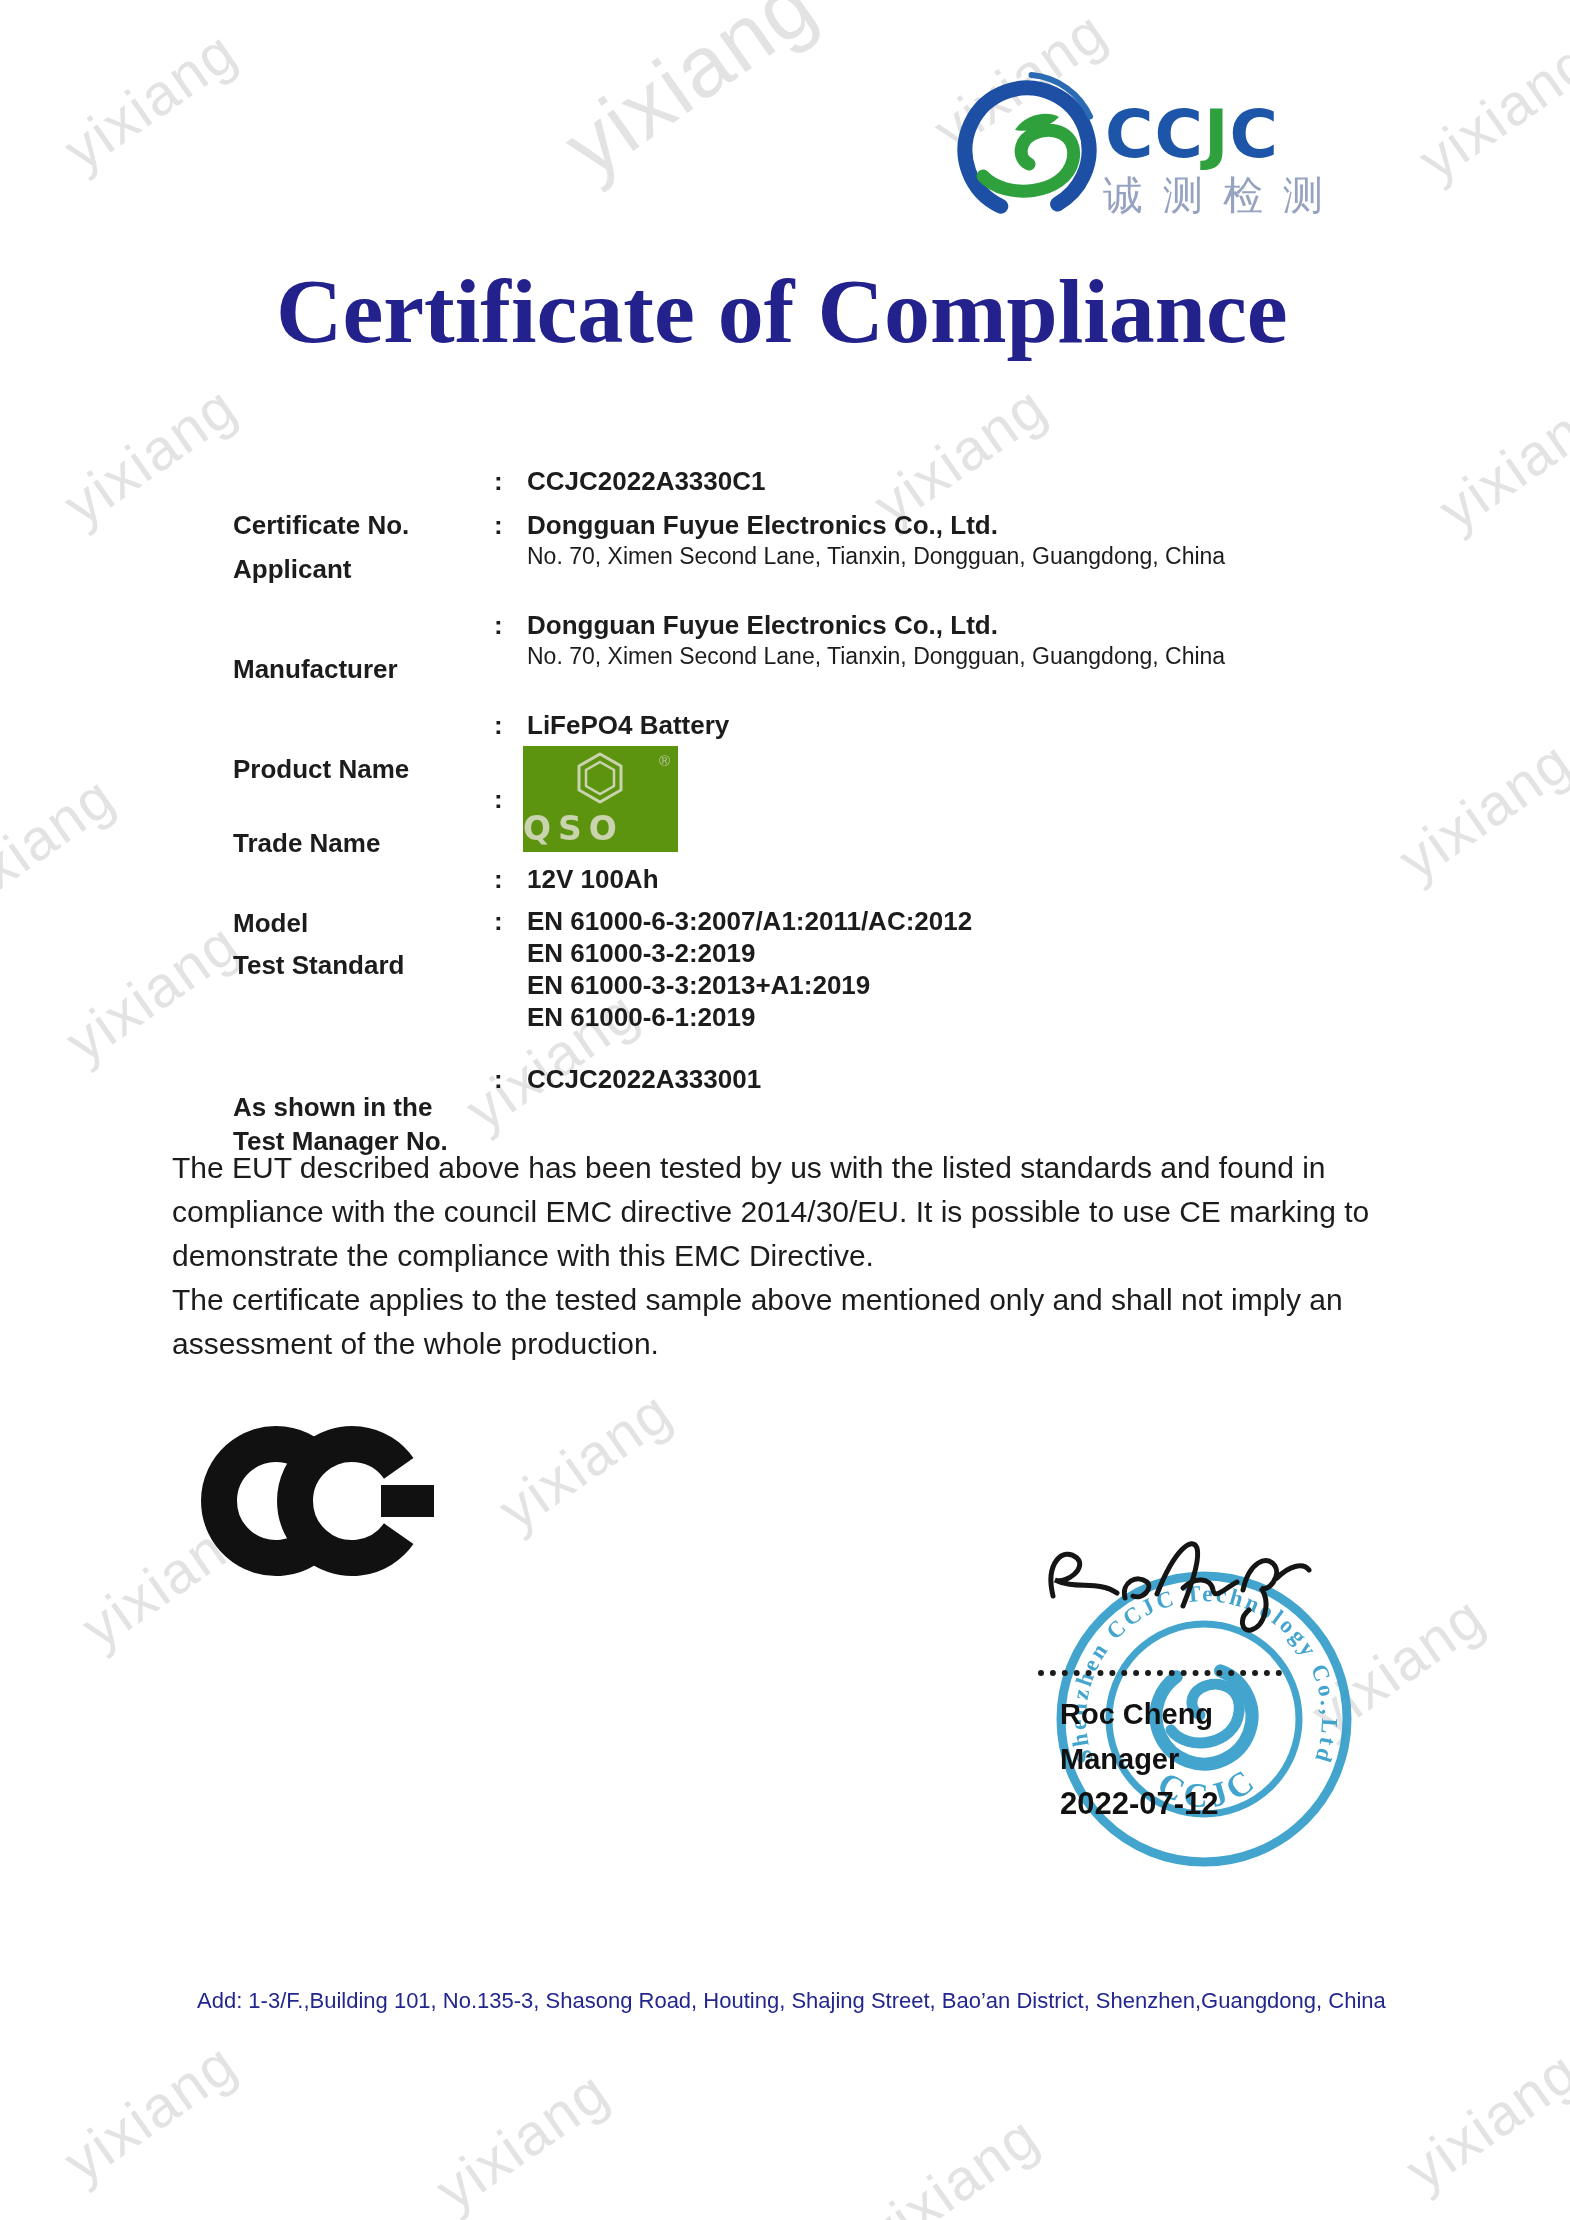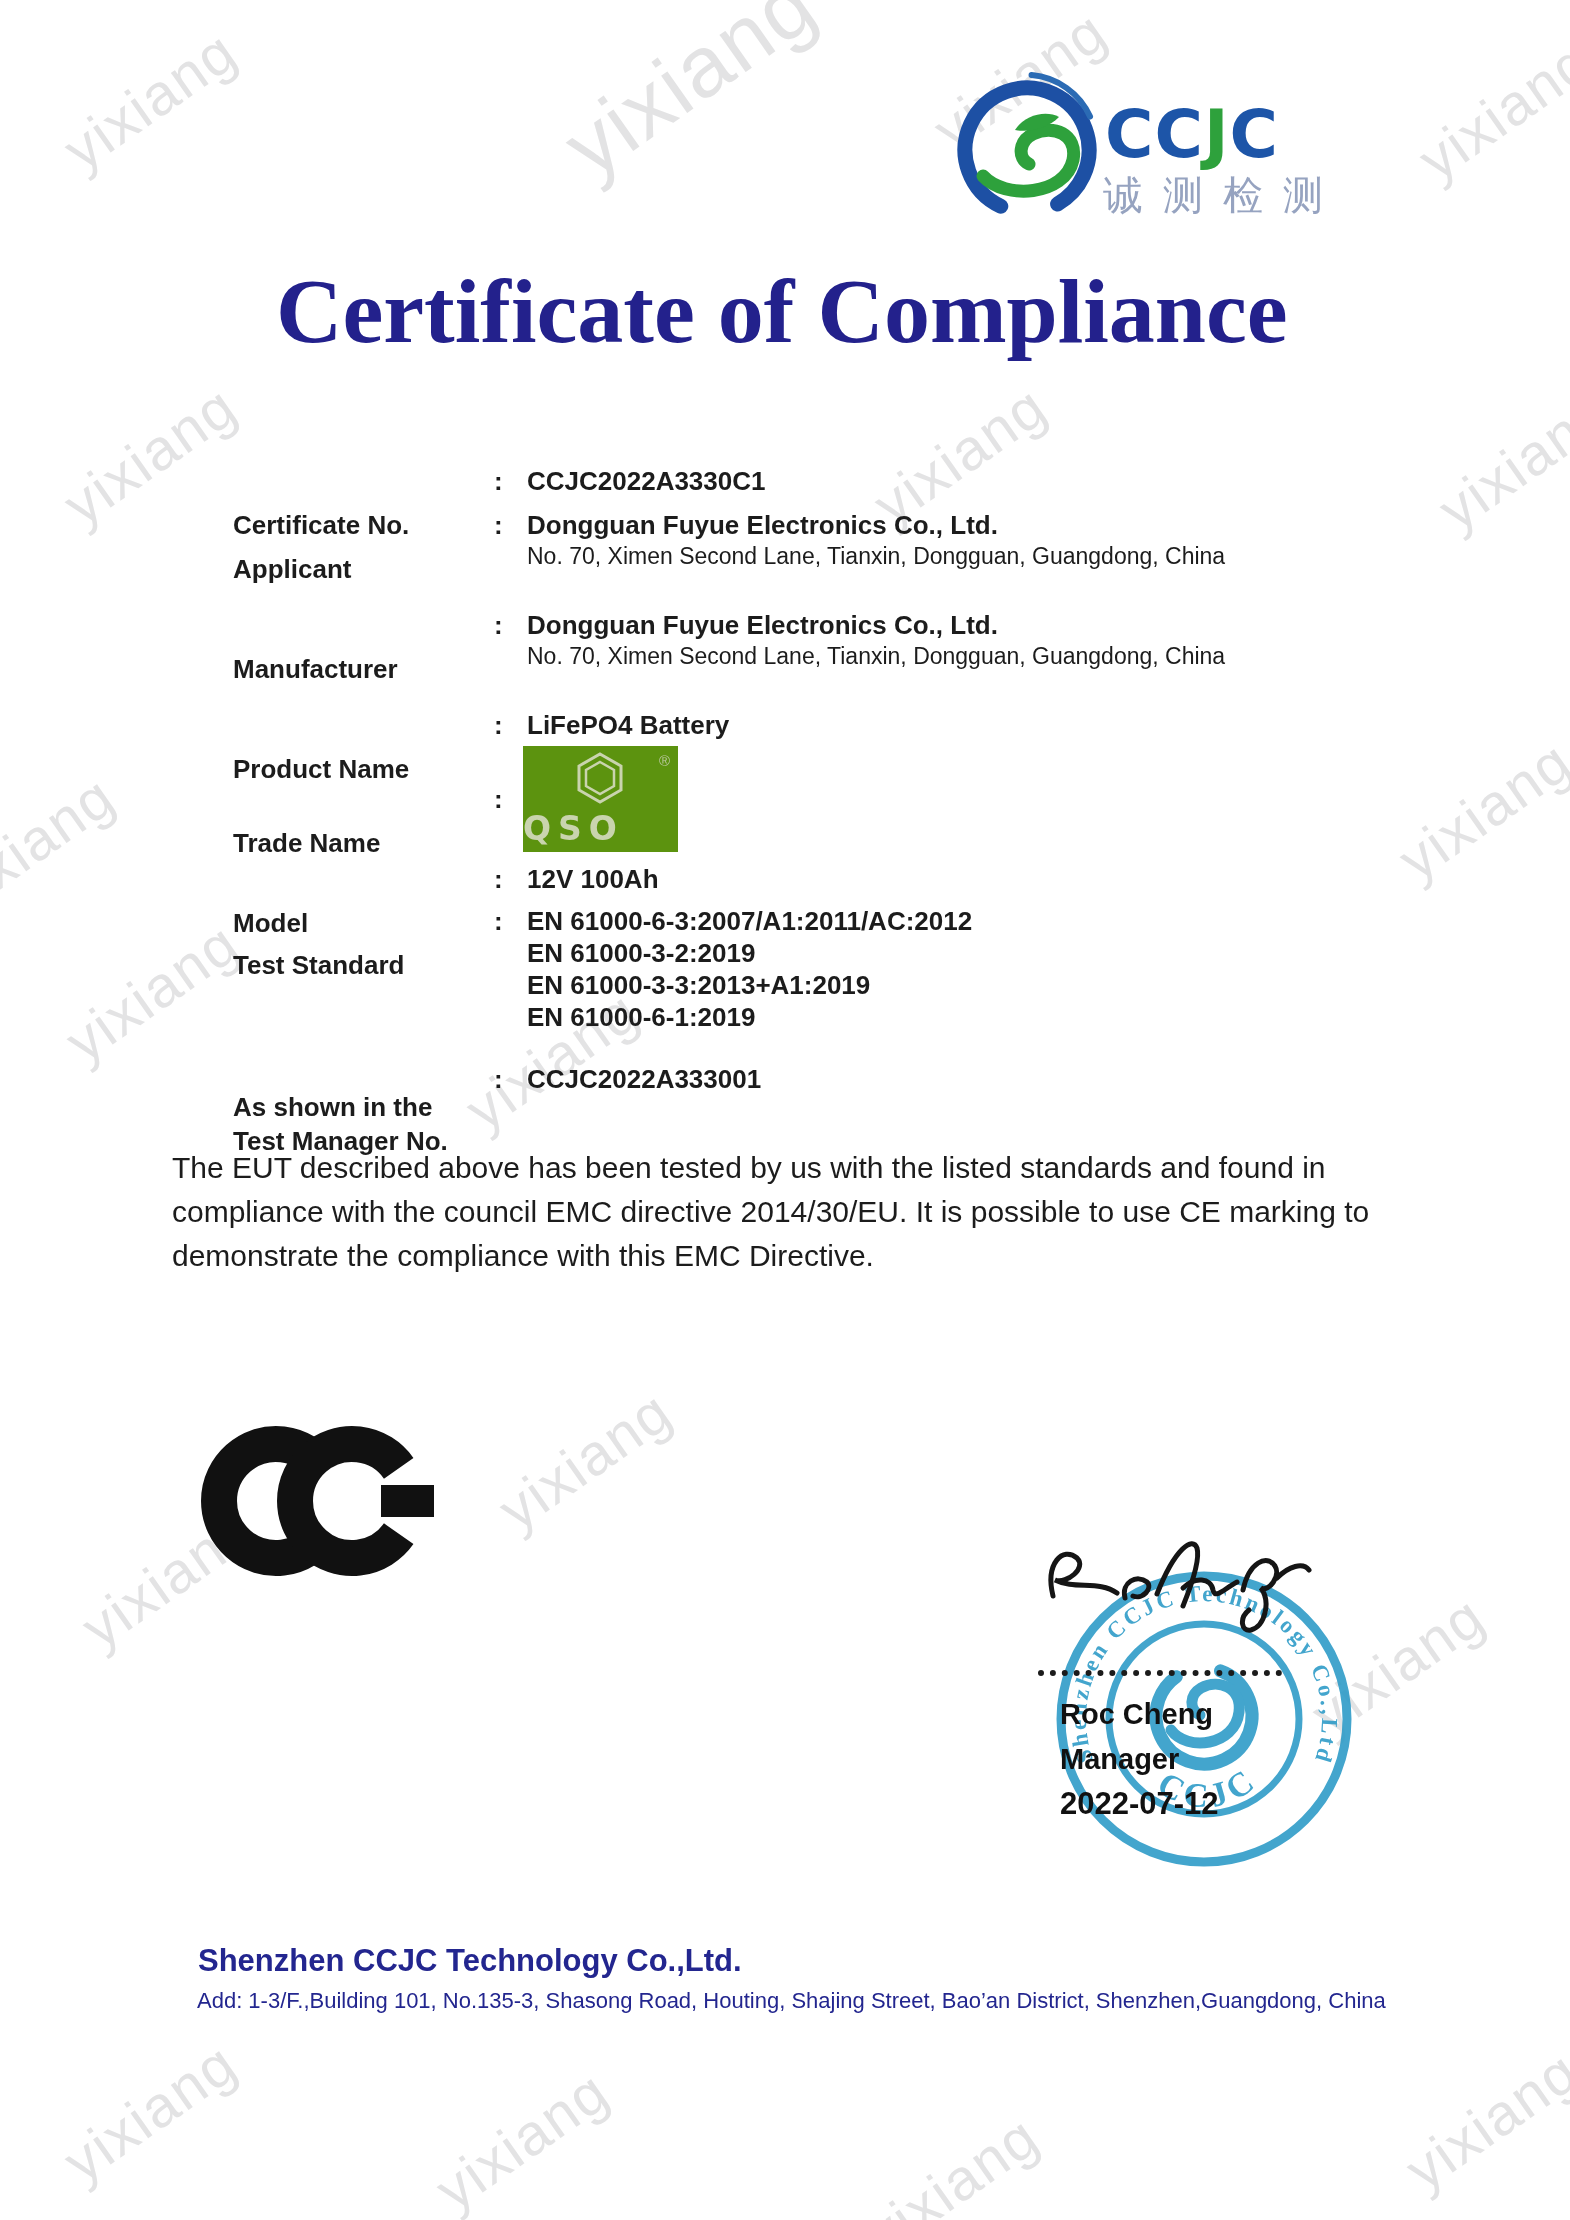--- a/index.html
+++ b/index.html
@@ -123,20 +123,21 @@
   <div class="fvalue" style="top:970px">EN 61000-3-3:2013+A1:2019</div>
   <div class="fvalue" style="top:1002px">EN 61000-6-1:2019</div>
 
   <div class="flabel" style="top:1048px">As shown in the</div>
   <div class="flabel" style="top:1082px">Test Manager No.</div>
   <div class="fcolon" style="top:1064px">:</div>
   <div class="fvalue" style="top:1064px">CCJC2022A333001</div>
 
   <div class="statement">
     <p>The EUT described above has been tested by us with the listed standards and found in compliance with the council EMC directive 2014/30/EU. It is possible to use CE marking to demonstrate the compliance with this EMC Directive.</p>
+    <p>The certificate applies to the tested sample above mentioned only and shall not imply an assessment of the whole production.</p>
   </div>
 
   <svg class="ce-svg" width="240" height="175" viewBox="0 0 240 175">
     <path d="M 122.7,56.3 A 57,57 0 1 0 122.7,121.7" fill="none" stroke="#111" stroke-width="36"></path>
     <path d="M 245.7,56.3 A 57,57 0 1 0 245.7,121.7" fill="none" stroke="#111" stroke-width="36" transform="translate(-47,0)"></path>
     <line x1="181" y1="89" x2="234" y2="89" stroke="#111" stroke-width="32"></line>
   </svg>
 
   <svg class="stamp-svg" width="302" height="302" viewBox="0 0 302 302" opacity="0.9">
     <circle cx="151" cy="151" r="143" fill="none" stroke="#2f9cc8" stroke-width="9"></circle>
@@ -164,16 +165,15 @@
       <path d="M 218,72 C 224,44 242,36 250,48 C 256,58 244,74 236,70 C 246,84 240,108 226,112 C 216,114 214,100 224,92"></path>
       <path d="M 252,60 C 264,48 278,44 284,52"></path>
     </g>
   </svg>
 
   <div class="dotline"></div>
   <div class="stamp-text" style="top:1698px;font-size:29px">Roc Cheng</div>
   <div class="stamp-text" style="top:1743px;font-size:29px">Manager</div>
   <div class="stamp-text" style="top:1786px;font-size:31px">2022-07-12</div>
 
-  <div class="foot-co">Shenzhen CCJC Technology Co.,Ltd.</div>
   <div class="foot-addr">Add: 1-3/F.,Building 101, No.135-3, Shasong Road, Houting, Shajing Street, Bao’an District, Shenzhen,Guangdong, China</div>
 
 </div>
 
 </body></html>

